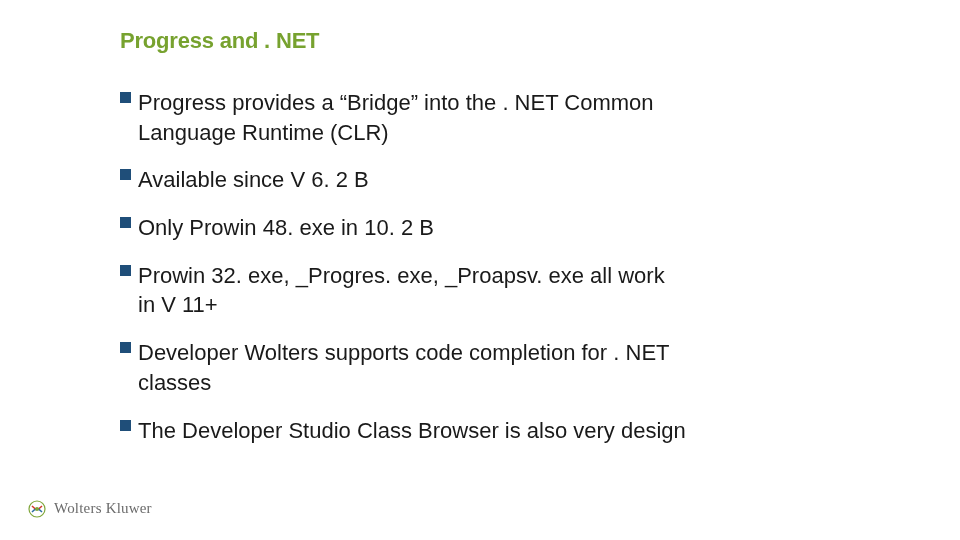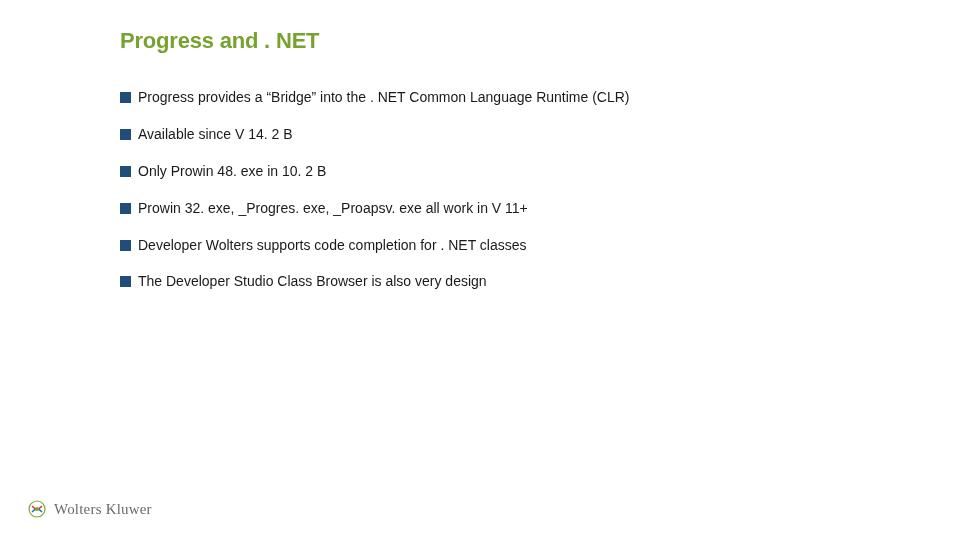--- a/index.html
+++ b/index.html
@@ -17,39 +17,38 @@
     margin-bottom: 34px;
     letter-spacing: -0.2px;
   }
   .bullets {
     list-style: none;
   }
   .bullets li {
     position: relative;
     padding-left: 18px;
     color: #1a1a1a;
-    font-size: 14px;
+    font-size: 22px;
     line-height: 1.35;
     margin-bottom: 18px;
   }
   .bullets li::before {
     content: "";
     position: absolute;
     left: 0;
     top: 4px;
     width: 11px;
     height: 11px;
     background: #1f4e79;
   }
   .footer {
     position: absolute;
     left: 28px;
     bottom: 22px;
     display: flex;
-    align-items: center;
     gap: 8px;
   }
   .footer-logo {
     width: 18px;
     height: 18px;
   }
   .footer-text {
     font-family: Georgia, "Times New Roman", serif;
     font-size: 15px;
     color: #6b6b6b;
@@ -57,21 +56,21 @@
   }
 </style>
 </head>
 <body>
 
 <div class="slide">
   <h1 class="title">Progress and . NET</h1>
 
   <ul class="bullets">
     <li>Progress provides a “Bridge” into the . NET Common Language Runtime (CLR)</li>
-    <li>Available since V 14. 2 B</li>
+    <li>Available since V 6. 2 B</li>
     <li>Only Prowin 48. exe in 10. 2 B</li>
     <li>Prowin 32. exe, _Progres. exe, _Proapsv. exe all  work in V 11+</li>
     <li>Developer Wolters supports code completion for . NET classes</li>
     <li>The Developer Studio Class Browser is also very design</li>
   </ul>
 
   <div class="footer">
     <span class="footer-logo">
       <svg viewBox="0 0 18 18" width="18" height="18">
         <circle cx="9" cy="9" r="8" fill="none" stroke="#7fa63a" stroke-width="1.2"></circle>

